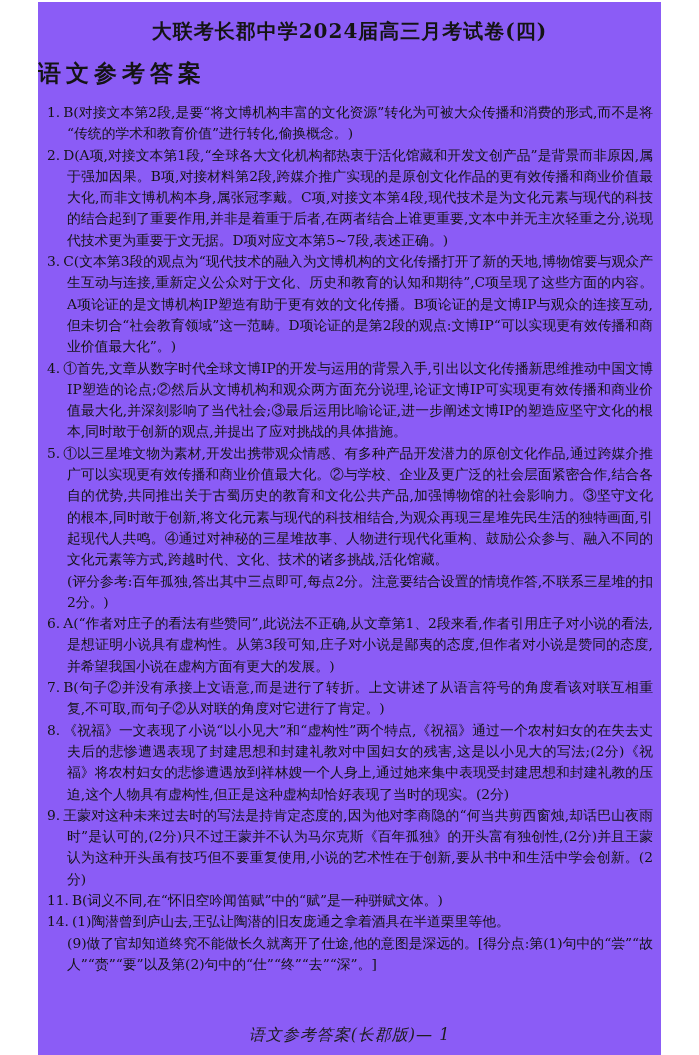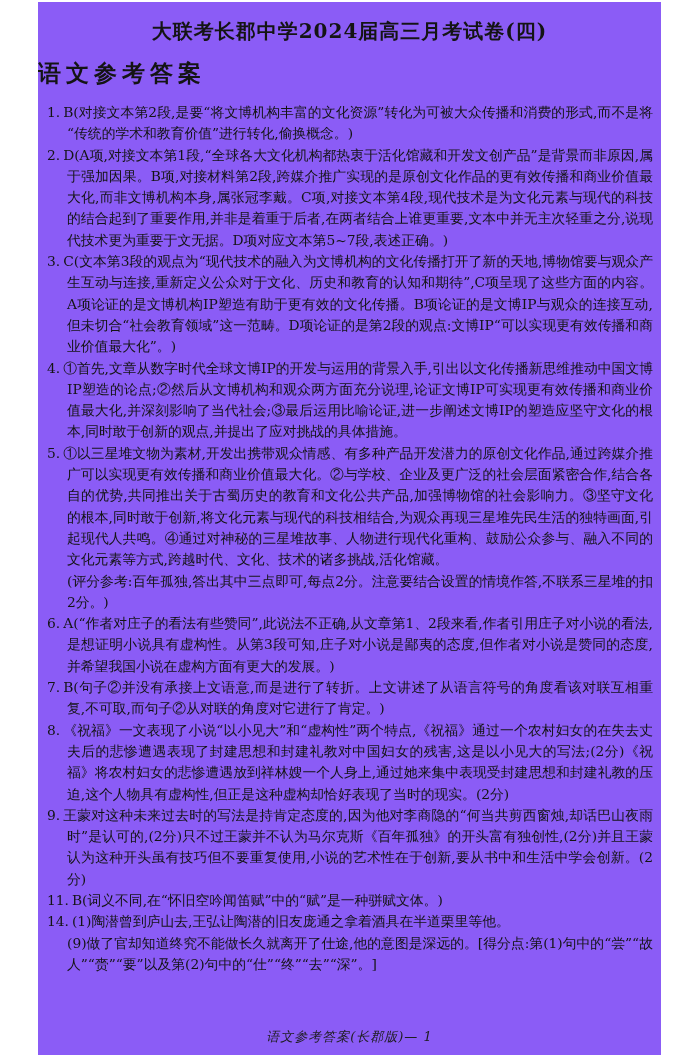--- a/index.html
+++ b/index.html
@@ -40,21 +40,21 @@
   .answer-item { margin: 0; }
   .para { padding-left: 20px; }
   .para.first { text-indent: -20px; }
   .num { margin-right: 3px; }
   .footer {
     position: absolute;
     left: 0;
     right: 0;
     bottom: 11px;
     text-align: center;
-    font-size: 13px;
+    font-size: 16px;
     font-style: italic;
     letter-spacing: 1px;
     color: #1d1d1d;
     font-family: "DejaVu Serif", "Liberation Serif", serif;
   }
 </style>
 </head>
 <body>
 
 <div class="page">

